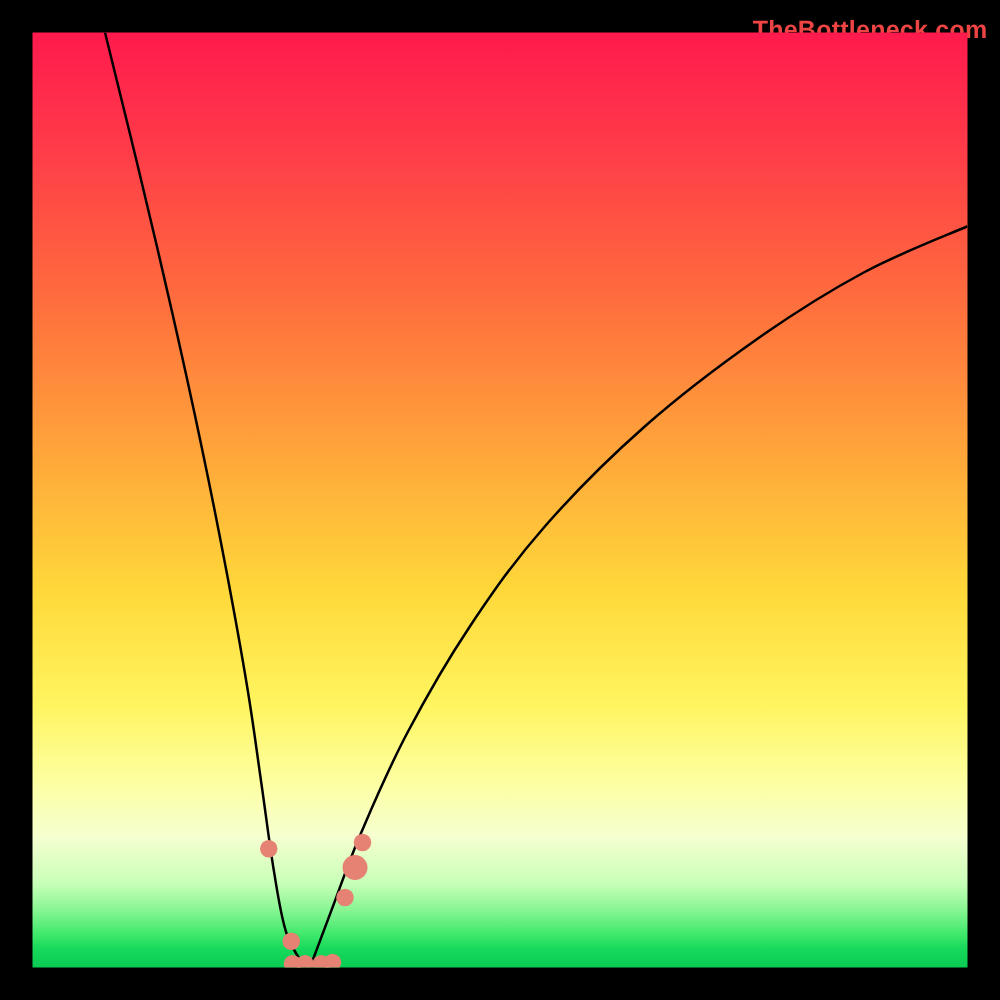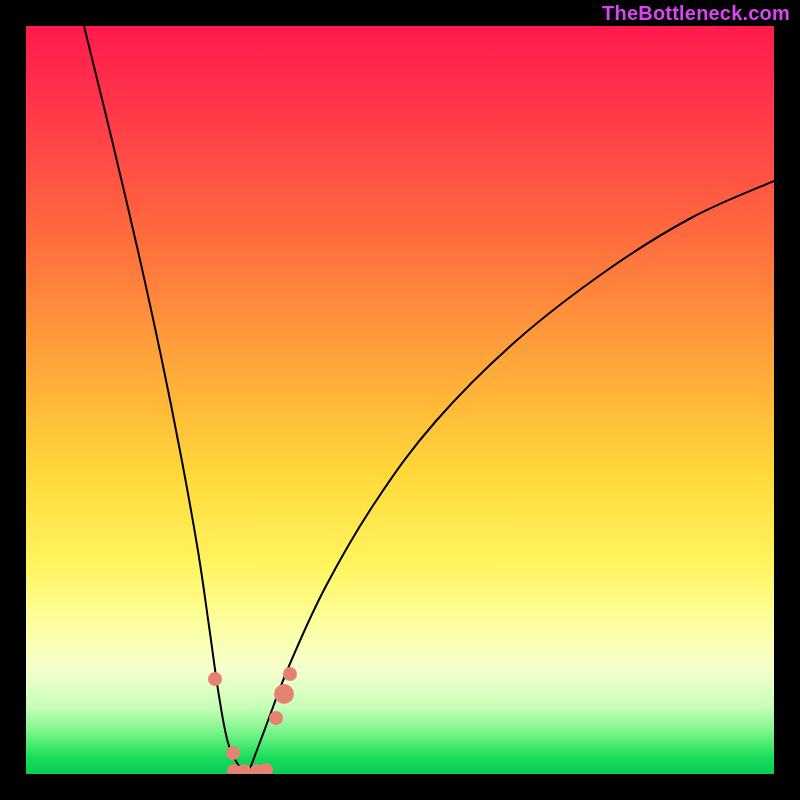--- a/index.html
+++ b/index.html
@@ -28,26 +28,26 @@
       #f6ffd0 86%,
       #c8ffb8 91%,
       #84f590 94%,
       #3ee86a 96.5%,
       #17d95a 98%,
       #0acc54 100%
     );
   }
   .attribution {
     position: absolute;
-    top: 2px;
+    top: 13px;
     right: 10px;
     font-family: Arial, Helvetica, sans-serif;
     font-size: 20px;
     font-weight: 600;
-    color: #d946ef;
+    color: #ef4444;
     letter-spacing: 0.2px;
   }
   svg.overlay {
     position: absolute;
     left: 0;
     top: 0;
     width: 748px;
     height: 748px;
     pointer-events: none;
   }

